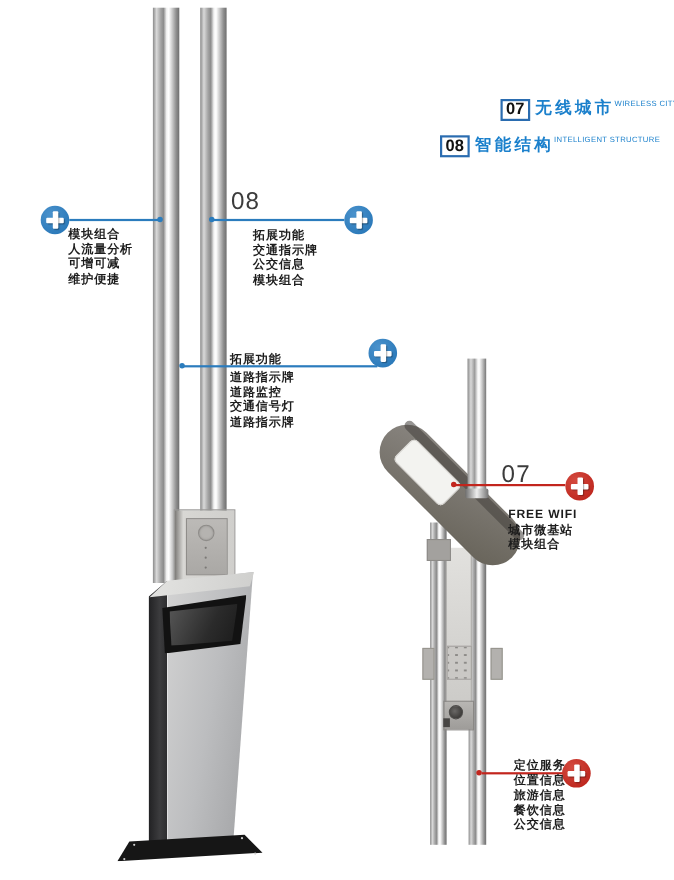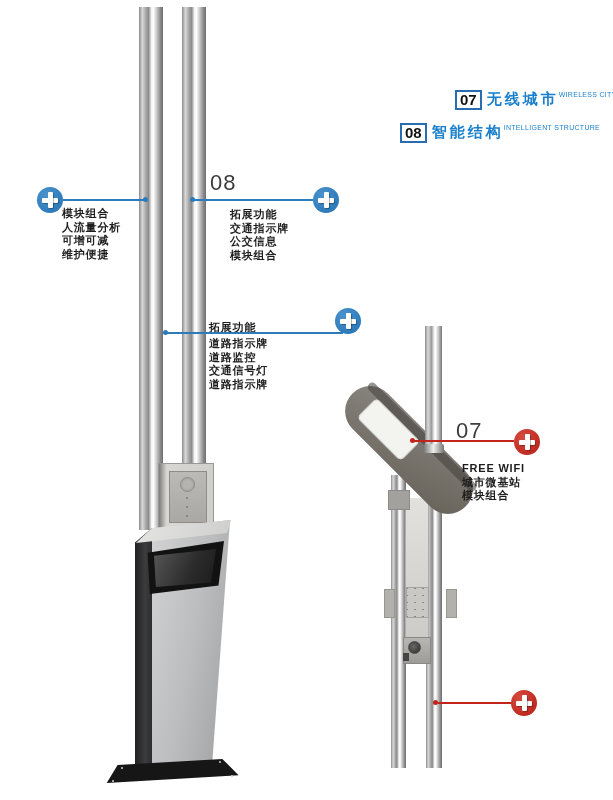--- a/index.html
+++ b/index.html
@@ -162,14 +162,21 @@
   <div class="plus red" style="left:514px;top:429px;"></div>
   <div class="ann-list" style="left:462px;top:446px;margin-top:16px;">
     <div>FREE WIFI</div>
     <div>城市微基站</div>
     <div>模块组合</div>
   </div>
 
   <div class="ann-dot red-bg" style="left:433px;top:700px;"></div>
   <div class="ann-line red-bg" style="left:438px;top:702px;width:74px;"></div>
   <div class="plus red" style="left:511px;top:690px;"></div>
+  <div class="ann-list" style="left:467px;top:690px;">
+    <div>定位服务</div>
+    <div>位置信息</div>
+    <div>旅游信息</div>
+    <div>餐饮信息</div>
+    <div>公交信息</div>
+  </div>
 
 </div>
 
 </body></html>

